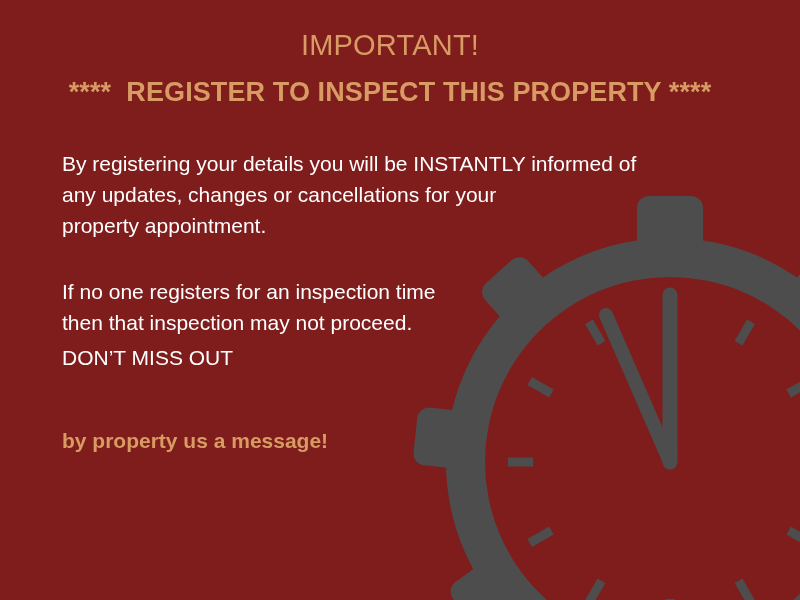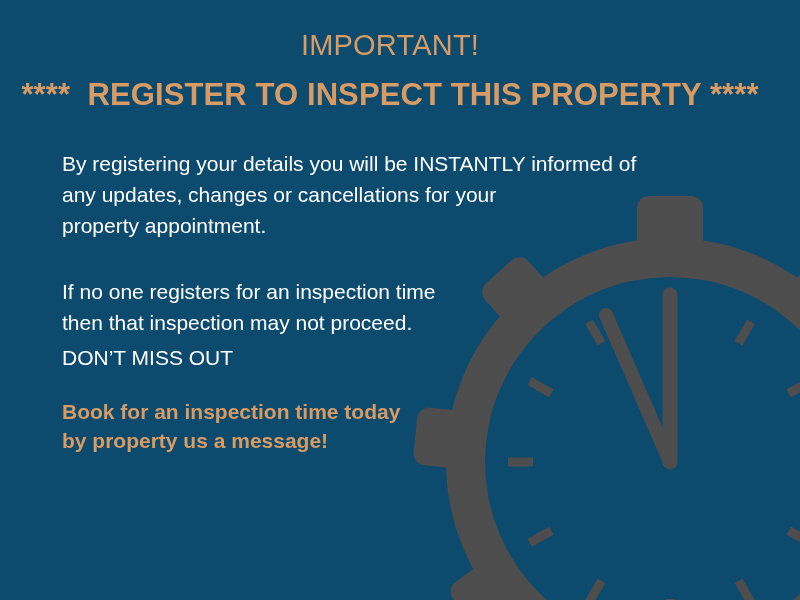--- a/index.html
+++ b/index.html
@@ -4,21 +4,21 @@
 <style>
   html, body {
     margin: 0;
     padding: 0;
     background: #000000;
   }
   #slide {
     position: relative;
     width: 800px;
     height: 600px;
-    background: #0c4a6e;
+    background: #7f1d1d;
     overflow: hidden;
     font-family: "Liberation Sans", sans-serif;
     -webkit-font-smoothing: antialiased;
   }
 
   
   #clock-graphic {
     position: absolute;
     left: 0;
     top: 0;
@@ -47,21 +47,21 @@
     letter-spacing: 0.2px;
     color: #d89b63;
     line-height: 1.1;
   }
   .headline-2 {
     position: absolute;
     left: 0;
     top: 78px;
     width: 780px;
     text-align: center;
-    font-size: 31px;
+    font-size: 27px;
     font-weight: bold;
     letter-spacing: 0.1px;
     color: #d89b63;
     line-height: 1.1;
     white-space: pre;
   }
 
   .para {
     position: absolute;
     left: 62px;
@@ -177,18 +177,17 @@
 
     <div class="para p2">If no one registers for an inspection time
 then that inspection may not proceed.</div>
 
     <div class="para p1">By registering your details  you will be INSTANTLY informed of
 any updates, changes or cancellations for your
 property appointment.</div>
 
     <div class="para p3">DON’T MISS OUT</div>
 
-    <div class="cta-line c1">Book for an inspection time today</div>
 
     <div class="cta-line c2">by property us a message!</div>
 
   </div>
 </div>
 
 </body></html>

